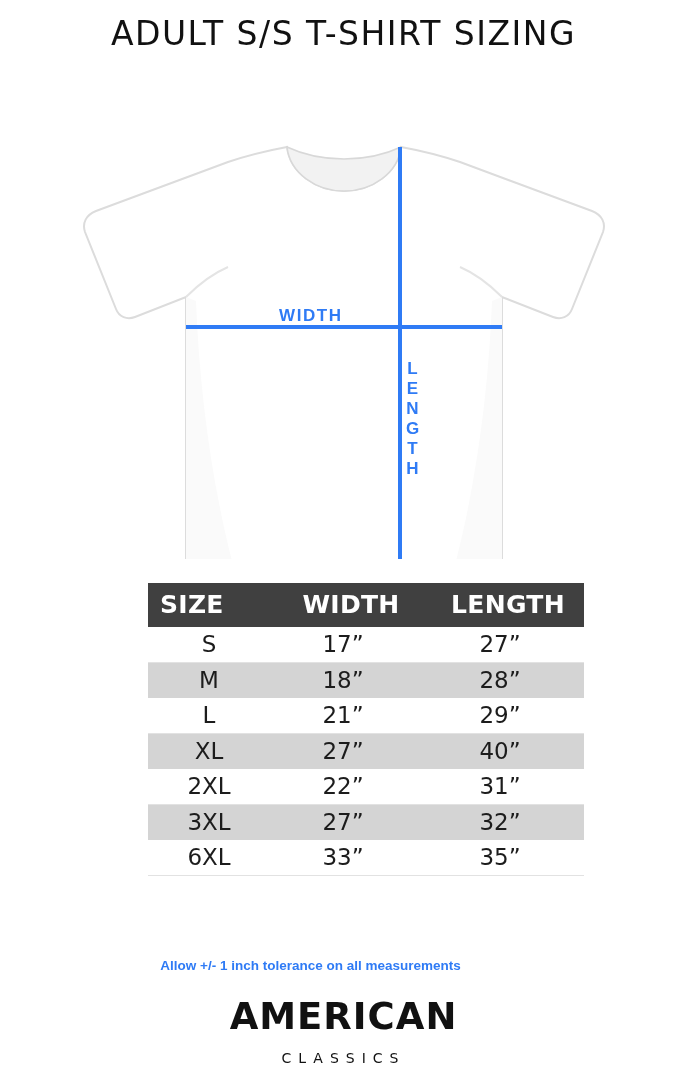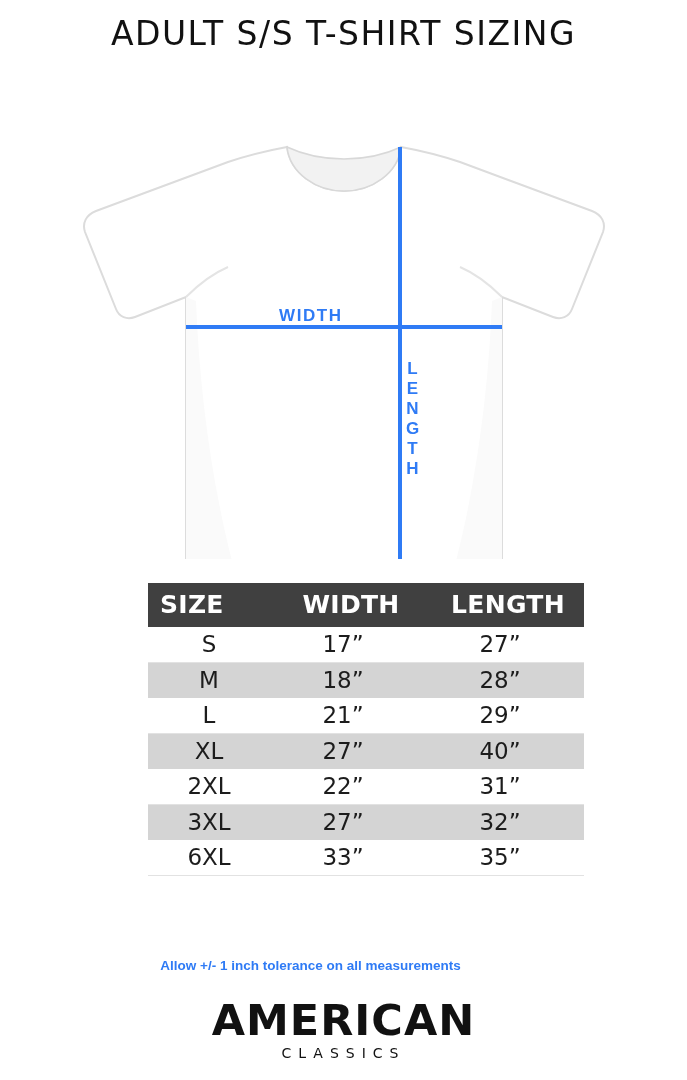--- a/index.html
+++ b/index.html
@@ -119,31 +119,31 @@
   }
 
   .brand {
     position: absolute;
     top: 995px;
     left: 0;
     width: 687px;
     text-align: center;
   }
   .brand-main {
-    font-size: 43px;
+    font-size: 37px;
     font-weight: bold;
     letter-spacing: 1px;
     color: #111111;
     font-family: "DejaVu Sans", sans-serif;
   }
   .brand-sub {
     font-size: 14px;
     letter-spacing: 7px;
     color: #111111;
-    margin-top: 0;
+    margin-top: 12px;
     font-family: "DejaVu Sans", sans-serif;
   }
 </style>
 </head>
 <body>
 
 <div class="page">
 
   <div class="title">ADULT S/S T-SHIRT SIZING</div>
 

